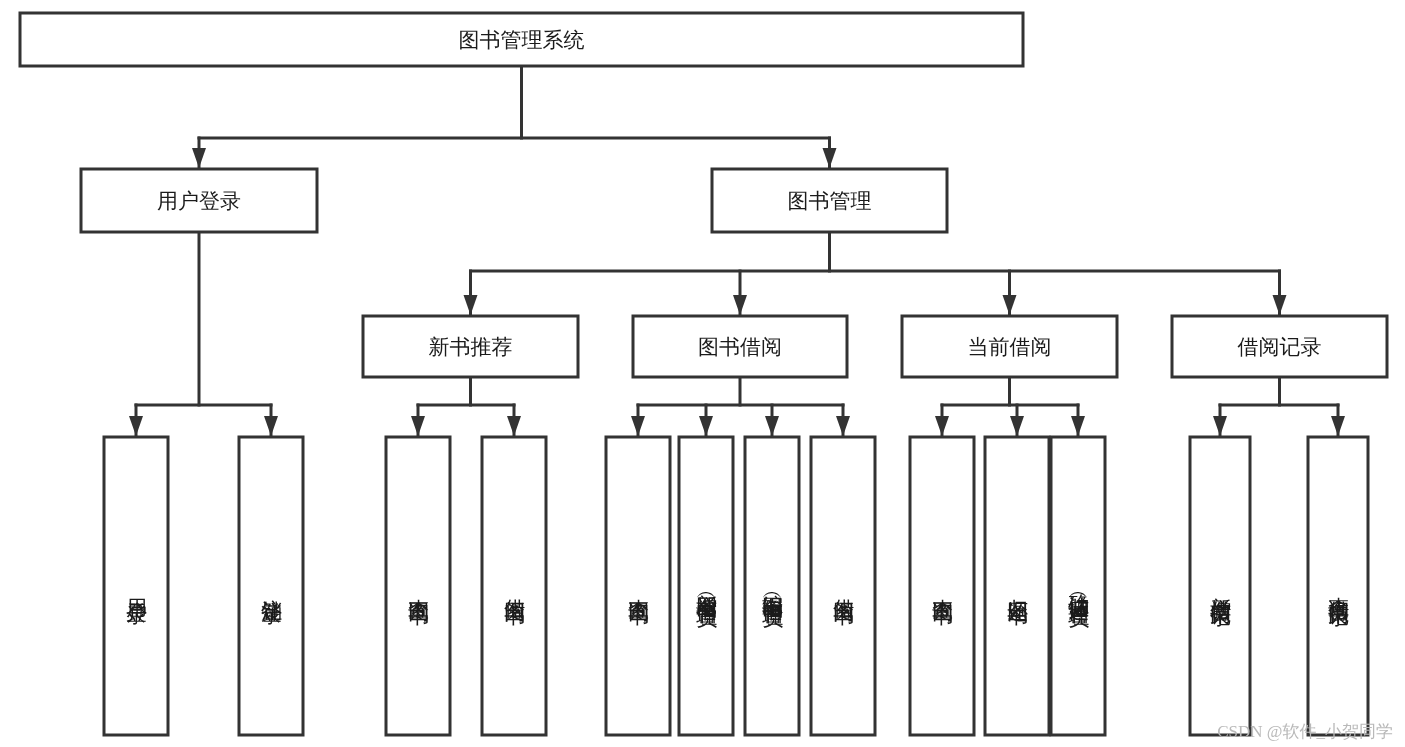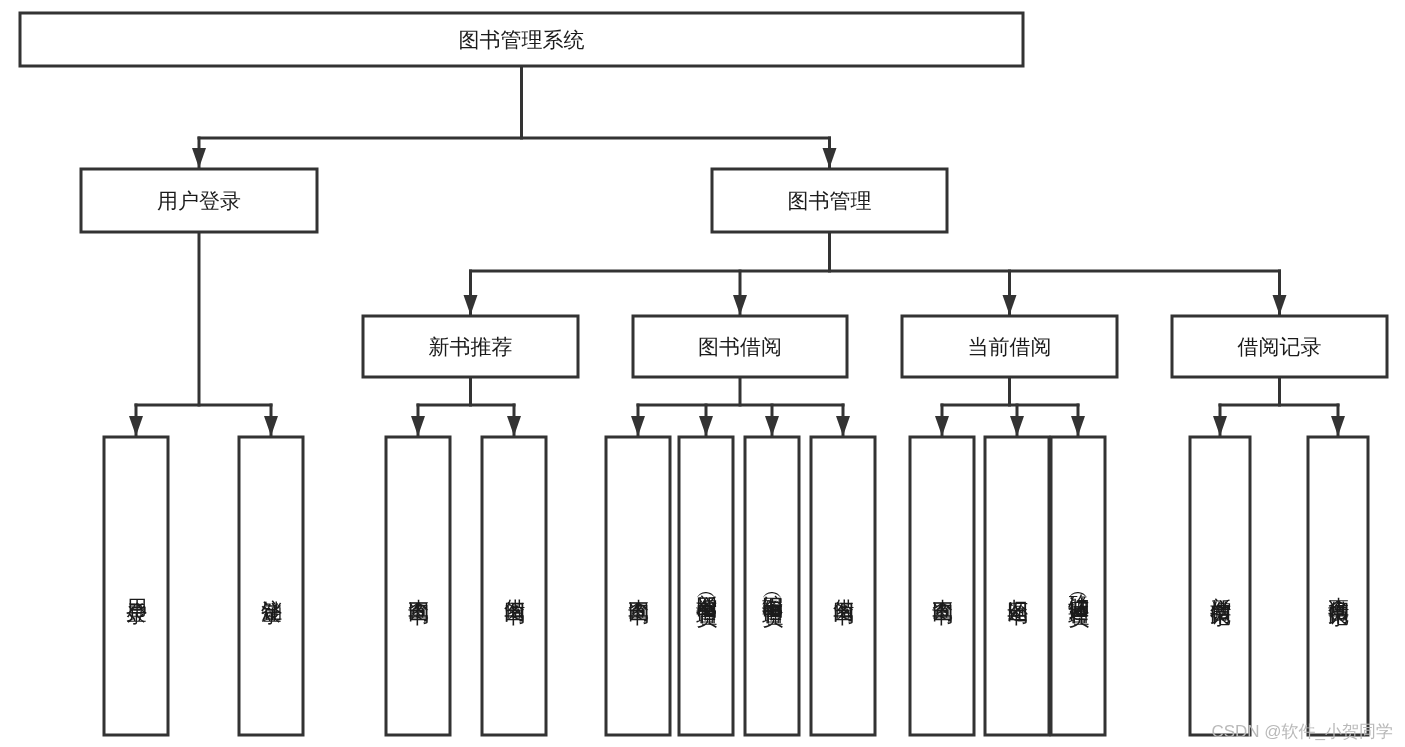--- a/index.html
+++ b/index.html
@@ -62,21 +62,21 @@
     align-items: center;
     justify-content: center;
     text-align: center;
     white-space: nowrap;
     pointer-events: none;
   }
   .watermark {
     position: absolute;
     right: 12px;
     bottom: 4px;
-    font-family: Liberation Sans, sans-serif;
+    font-family: Liberation Serif, serif;
     font-size: 17px;
     color: #b9b9b9;
     white-space: nowrap;
   }
 </style>
 </head>
 <body>
 
 <div id="diagram-root">
 

